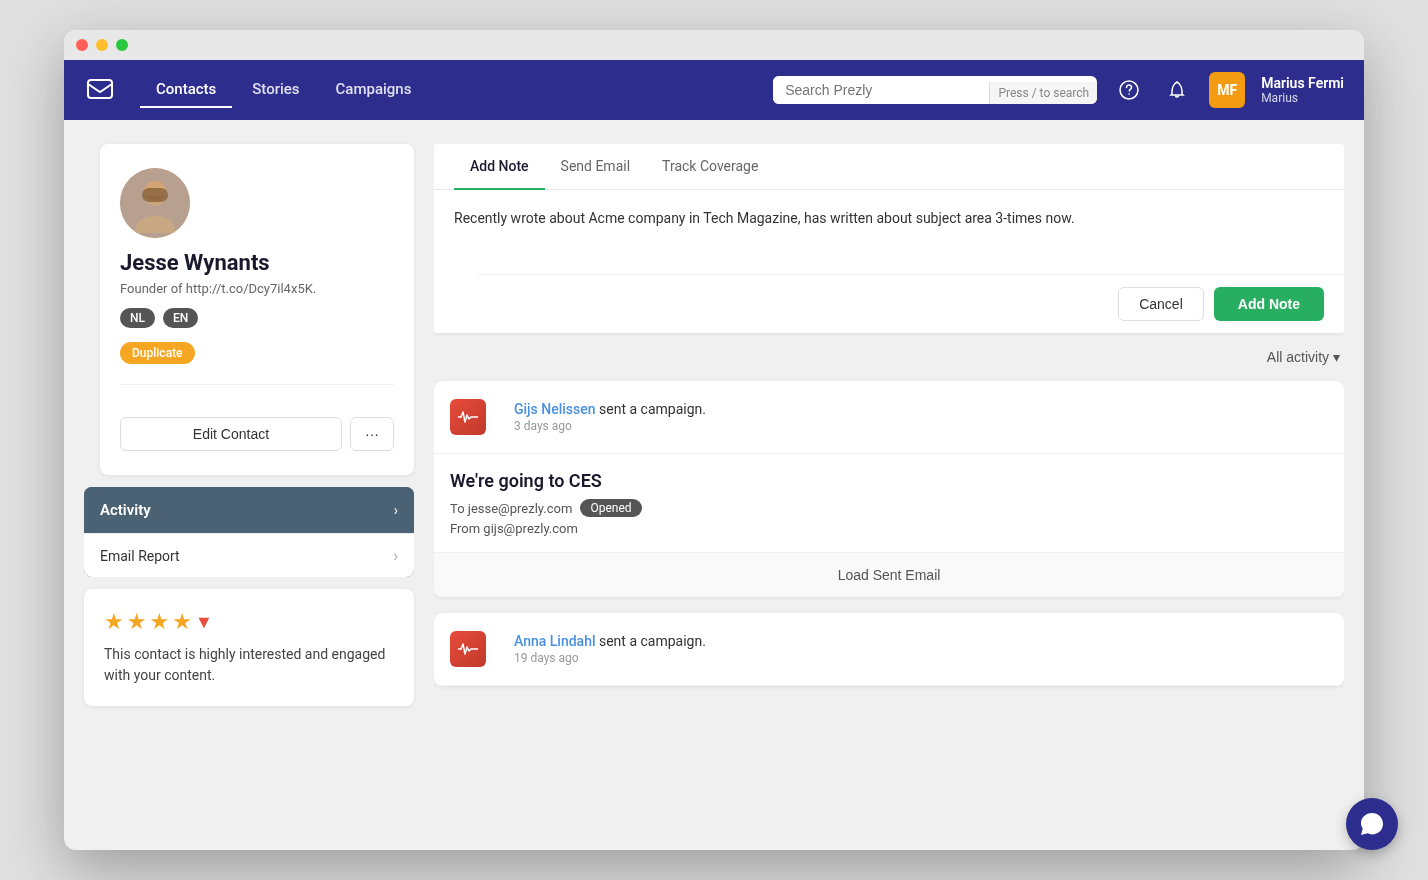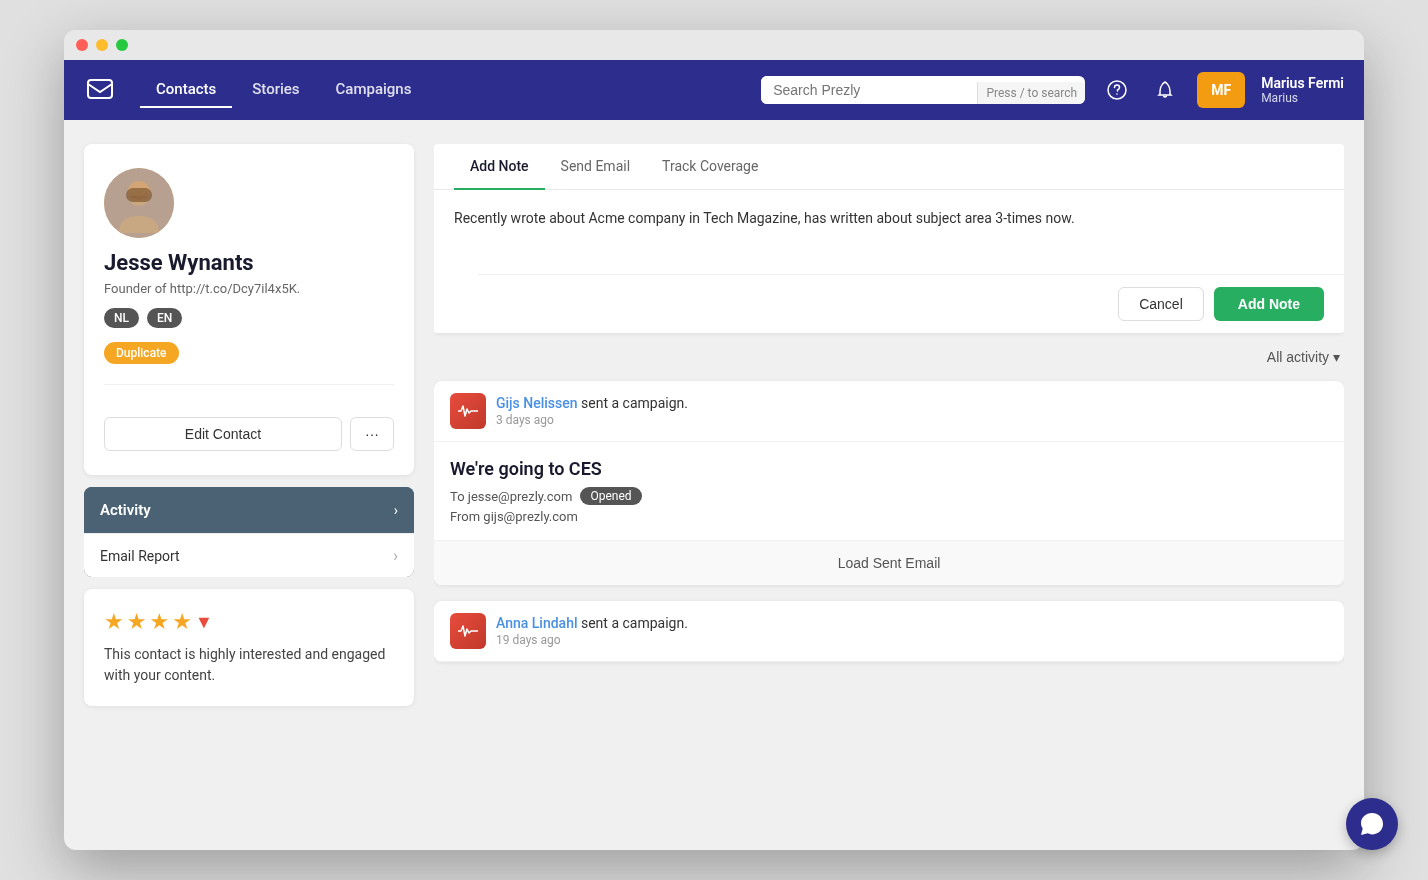--- a/index.html
+++ b/index.html
@@ -105,21 +105,21 @@
       cursor: pointer;
       width: 32px;
       height: 32px;
       display: flex;
       align-items: center;
       justify-content: center;
       border-radius: 50%;
       font-size: 18px;
     }
     .avatar {
-      width: 48px;
+      width: 36px;
       height: 36px;
       background: #f39c12;
       border-radius: 6px;
       display: flex;
       align-items: center;
       justify-content: center;
       color: #fff;
       font-weight: bold;
       font-size: 14px;
     }
@@ -140,20 +140,21 @@
       flex-shrink: 0;
       display: flex;
       flex-direction: column;
       gap: 12px;
     }
     .contact-card {
       background: #fff;
       border-radius: 8px;
       padding: 24px 20px;
       box-shadow: 0 1px 4px rgba(0,0,0,0.08);
+      margin-left: 16px;
     }
     .contact-avatar {
       width: 70px;
       height: 70px;
       border-radius: 50%;
       background: #c8a882;
       overflow: hidden;
       display: flex;
       align-items: center;
       justify-content: center;
@@ -345,24 +346,24 @@
       gap: 4px;
     }
     
     .campaign-card {
       background: #fff;
       border-radius: 8px;
       box-shadow: 0 1px 4px rgba(0,0,0,0.08);
       overflow: hidden;
     }
     .campaign-header {
-      padding: 12px 16px;
-      display: flex;
-      align-items: center;
-      gap: 10px;
+      padding: 18px 16px;
+      display: flex;
+      align-items: center;
+      gap: 28px;
       border-bottom: 1px solid #f0f0f0;
     }
     .campaign-meta { flex: 1; }
     .campaign-sender {
       font-size: 14px;
       color: #333;
     }
     .campaign-sender a { color: #4a90e2; text-decoration: none; font-weight: 500; }
     .campaign-time { font-size: 12px; color: #999; margin-top: 2px; }
     .campaign-body { padding: 16px; }

